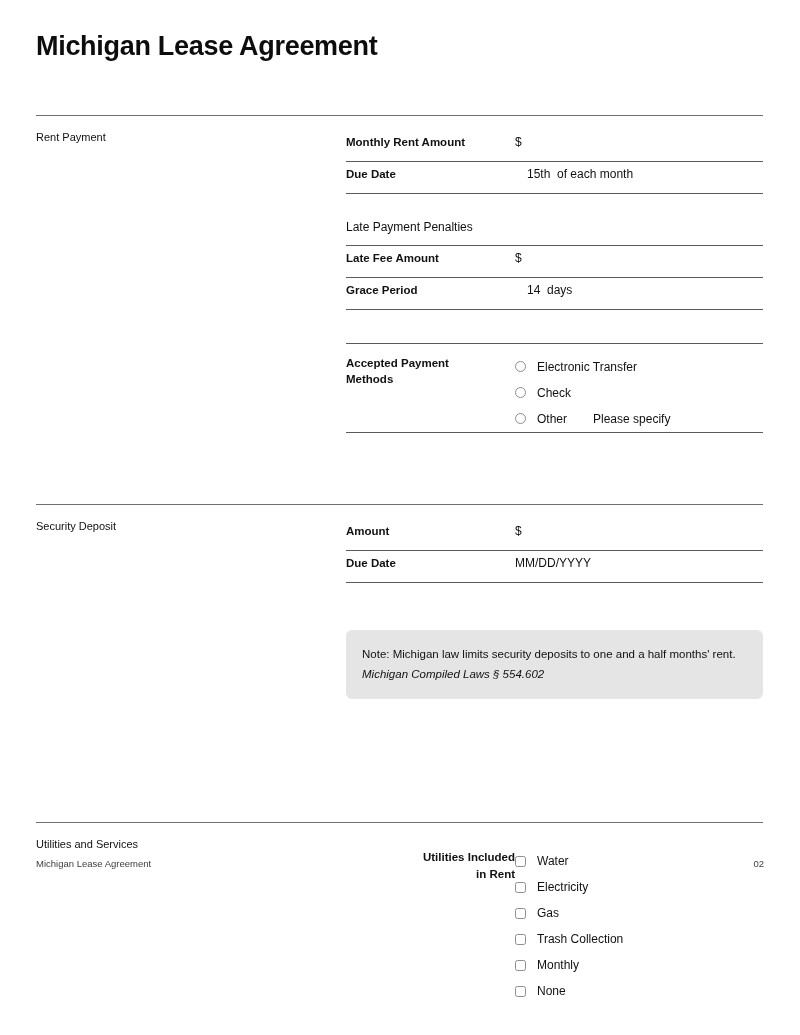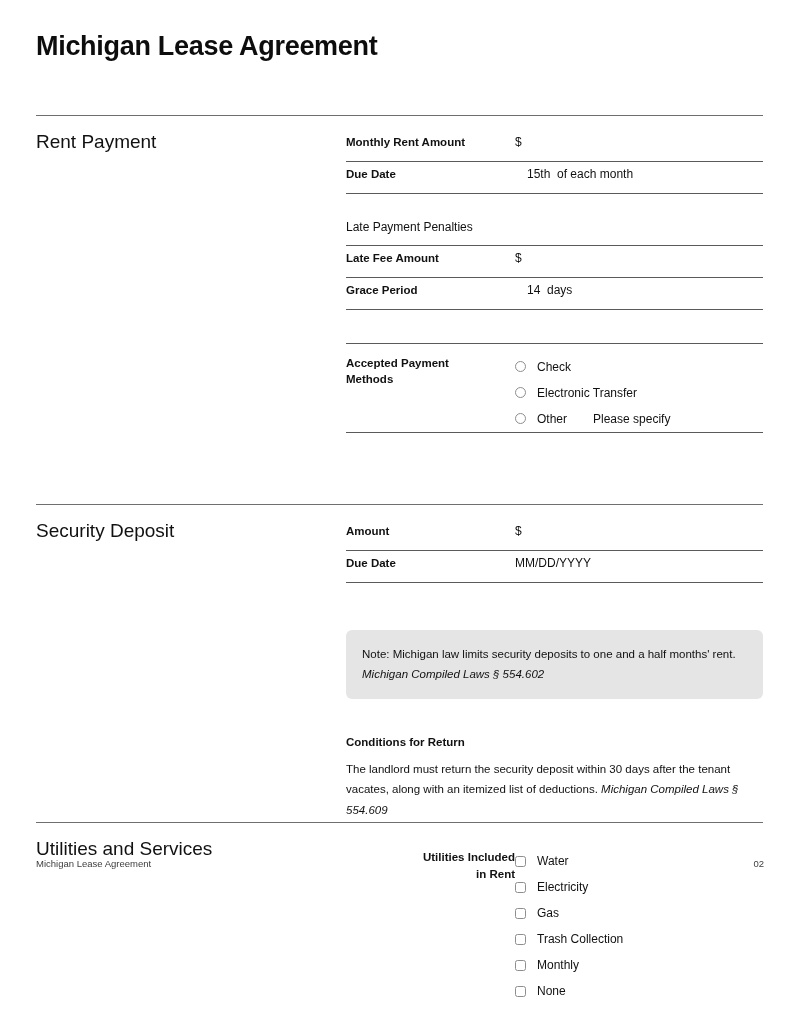--- a/index.html
+++ b/index.html
@@ -51,21 +51,21 @@
   .section-body {
     position: relative;
     display: block;
     padding-top: 14px;
   }
   .section-title {
     position: absolute;
     left: 0;
     top: 14px;
     width: 280px;
-    font-size: 19px;
+    font-size: 11px;
     font-weight: normal;
     color: #111111;
     line-height: 1.3;
   }
 
   
   .fields {
     margin-left: 310px;
     width: 417px;
   }
@@ -223,25 +223,25 @@
         </div>
 
         <div class="frow spacer"></div>
 
         <div class="frow" style="min-height:86px;padding-top:9px;">
           <div class="flabel" style="white-space:pre-line;">Accepted Payment
 Methods</div>
           <div class="choices">
             <div class="choice">
               <span class="radio-box"></span>
+              <span class="choice-label">Electronic Transfer</span>
+            </div>
+            <div class="choice">
+              <span class="radio-box"></span>
               <span class="choice-label">Check</span>
-            </div>
-            <div class="choice">
-              <span class="radio-box"></span>
-              <span class="choice-label">Electronic Transfer</span>
             </div>
             <div class="choice">
               <span class="radio-box"></span>
               <span class="choice-label">Other</span>
               <span class="choice-hint">Please specify</span>
             </div>
           </div>
         </div>
 
       </div>
@@ -262,26 +262,20 @@
 
         <div class="frow">
           <div class="flabel">Due Date</div>
           <div class="fvalue">MM/DD/YYYY</div>
         </div>
 
         <div class="note-box" style="margin-top:47px;">
           <span>Note: Michigan law limits security deposits to one and a half months' rent. </span><em class="legal-ref">Michigan Compiled Laws § 554.602</em>
         </div>
 
-        <div style="margin-top:35px;">
-          <div class="block-head">Conditions for Return</div>
-          <div class="block-para" style="margin-top:9px;">
-            <span>The landlord must return the security deposit within 30 days after the tenant vacates, along with an itemized list of deductions. </span><em class="legal-ref">Michigan Compiled Laws § 554.609</em>
-          </div>
-        </div>
 
       </div>
     </div>
   </div>
 
   <div class="section" style="top:822px;">
     <div class="section-rule"></div>
     <div class="section-body">
       <div class="section-title">Utilities and Services</div>
 

